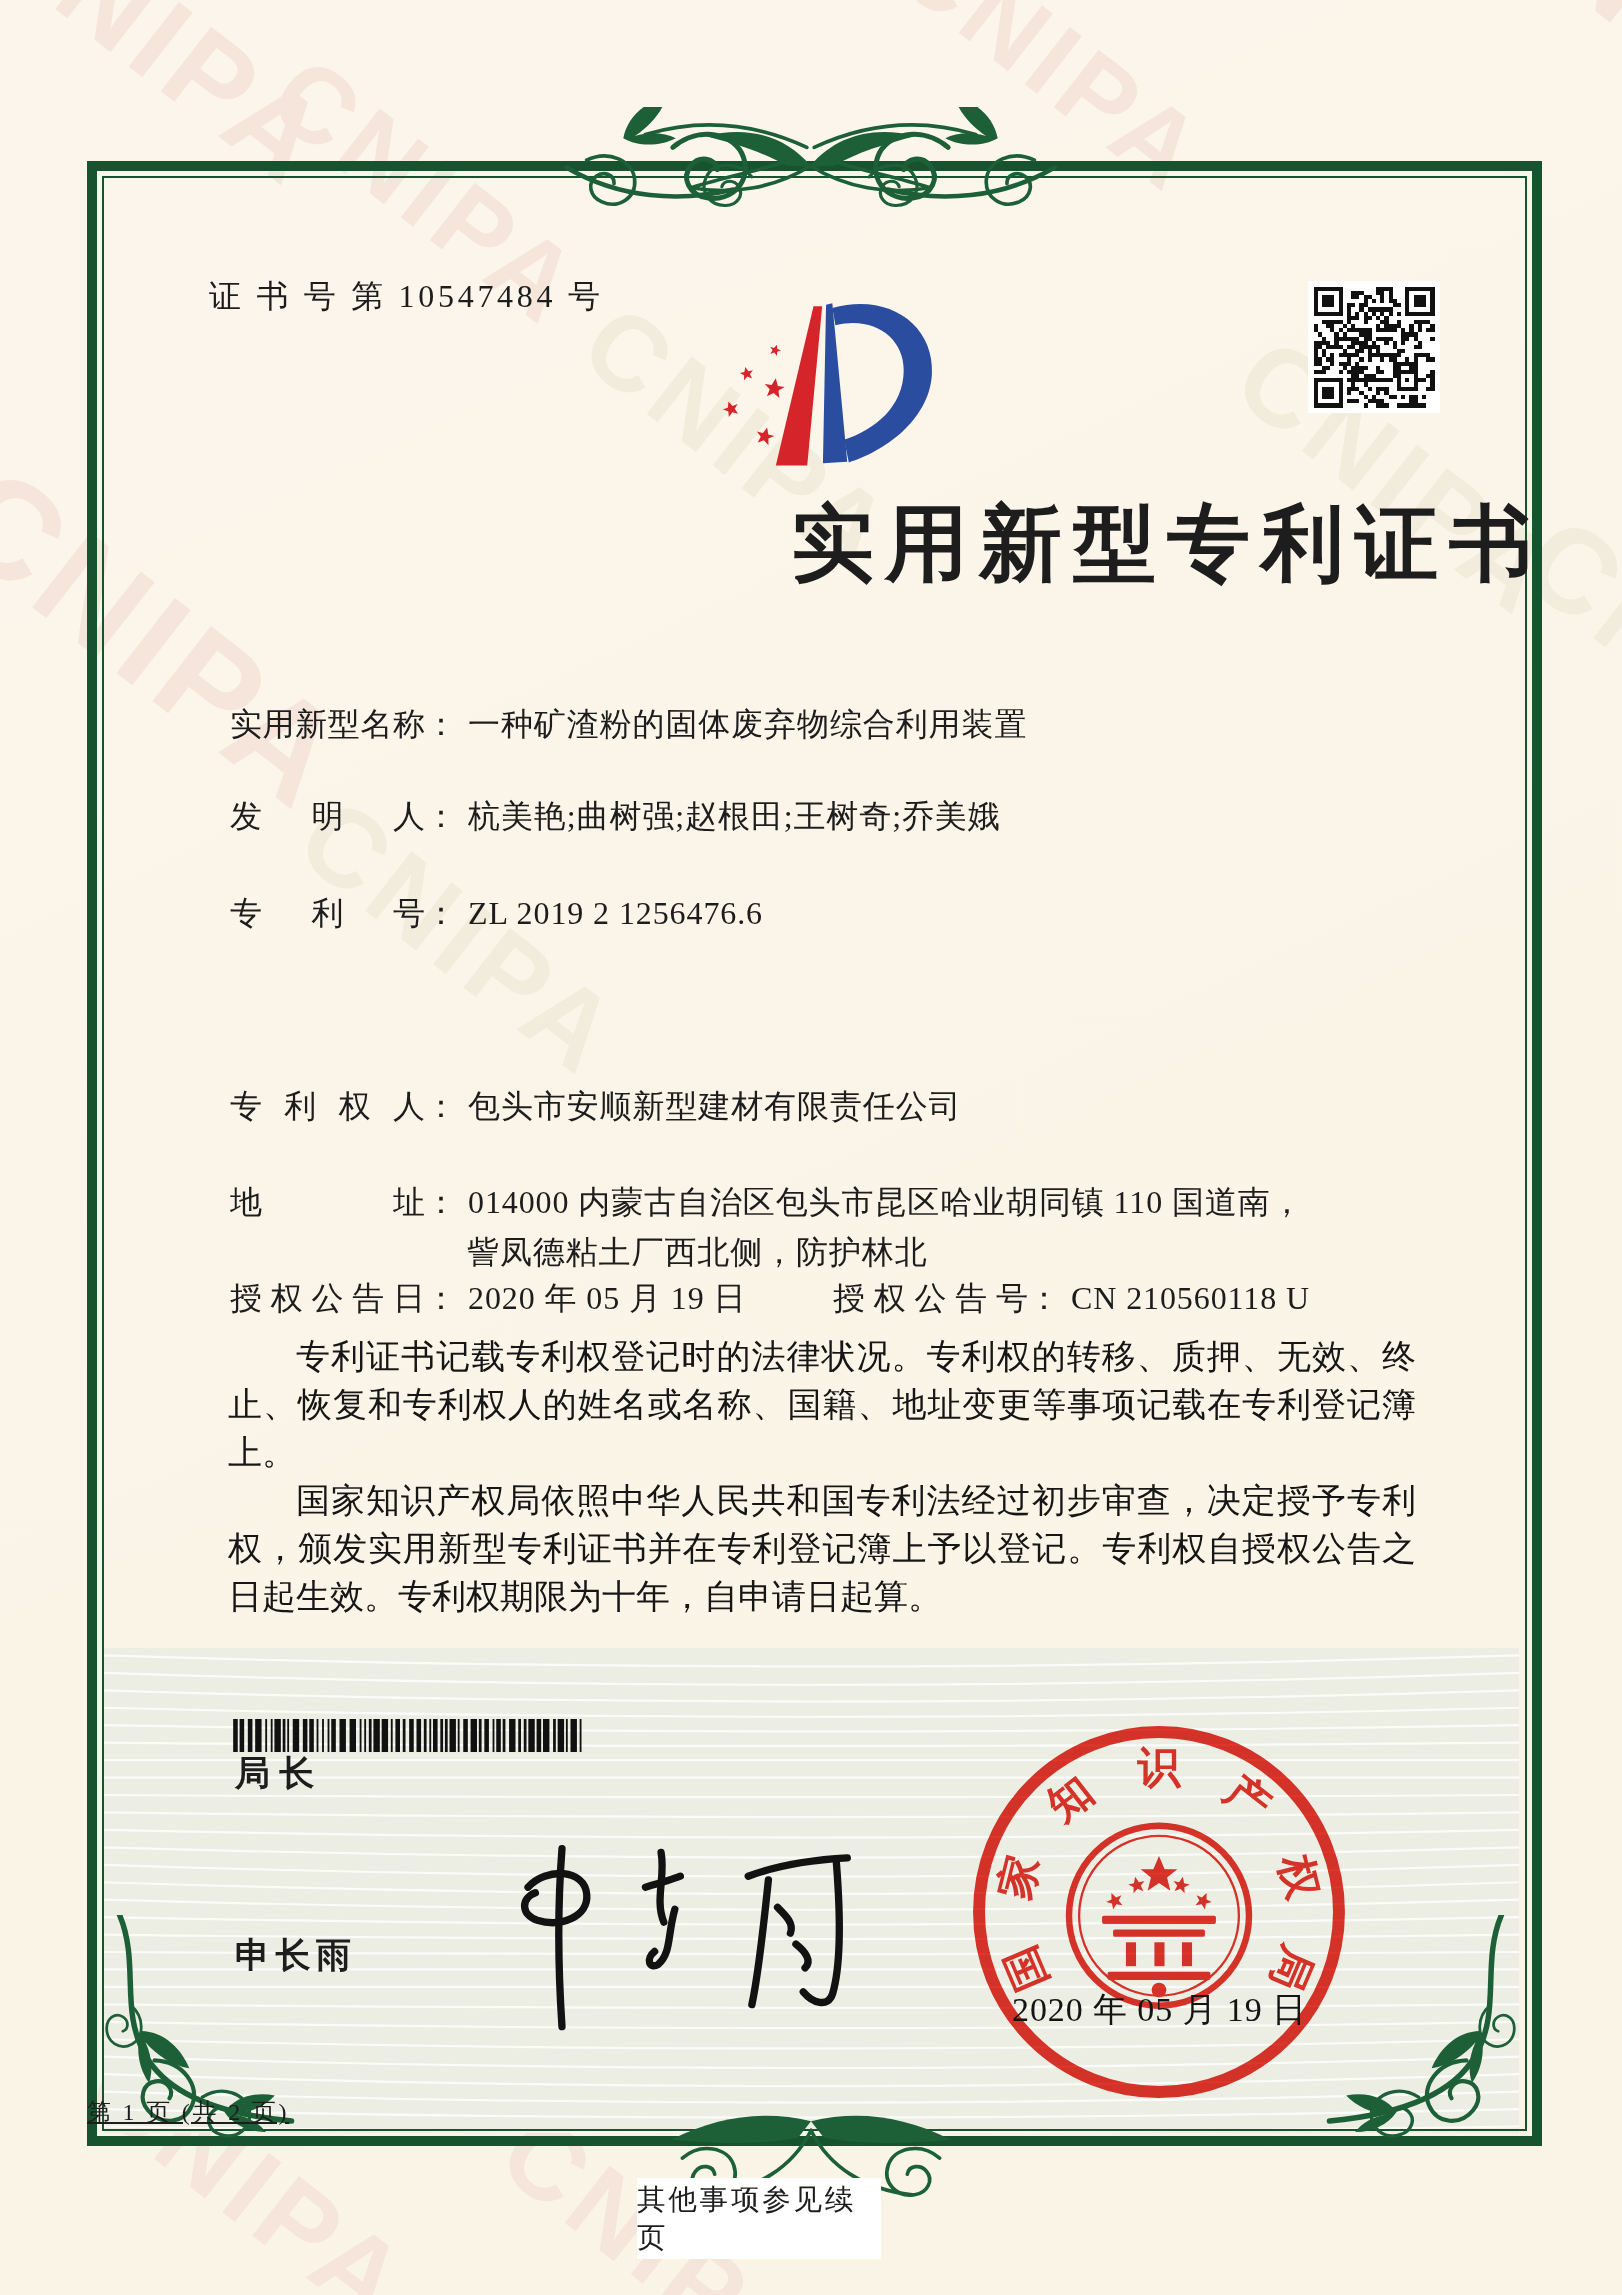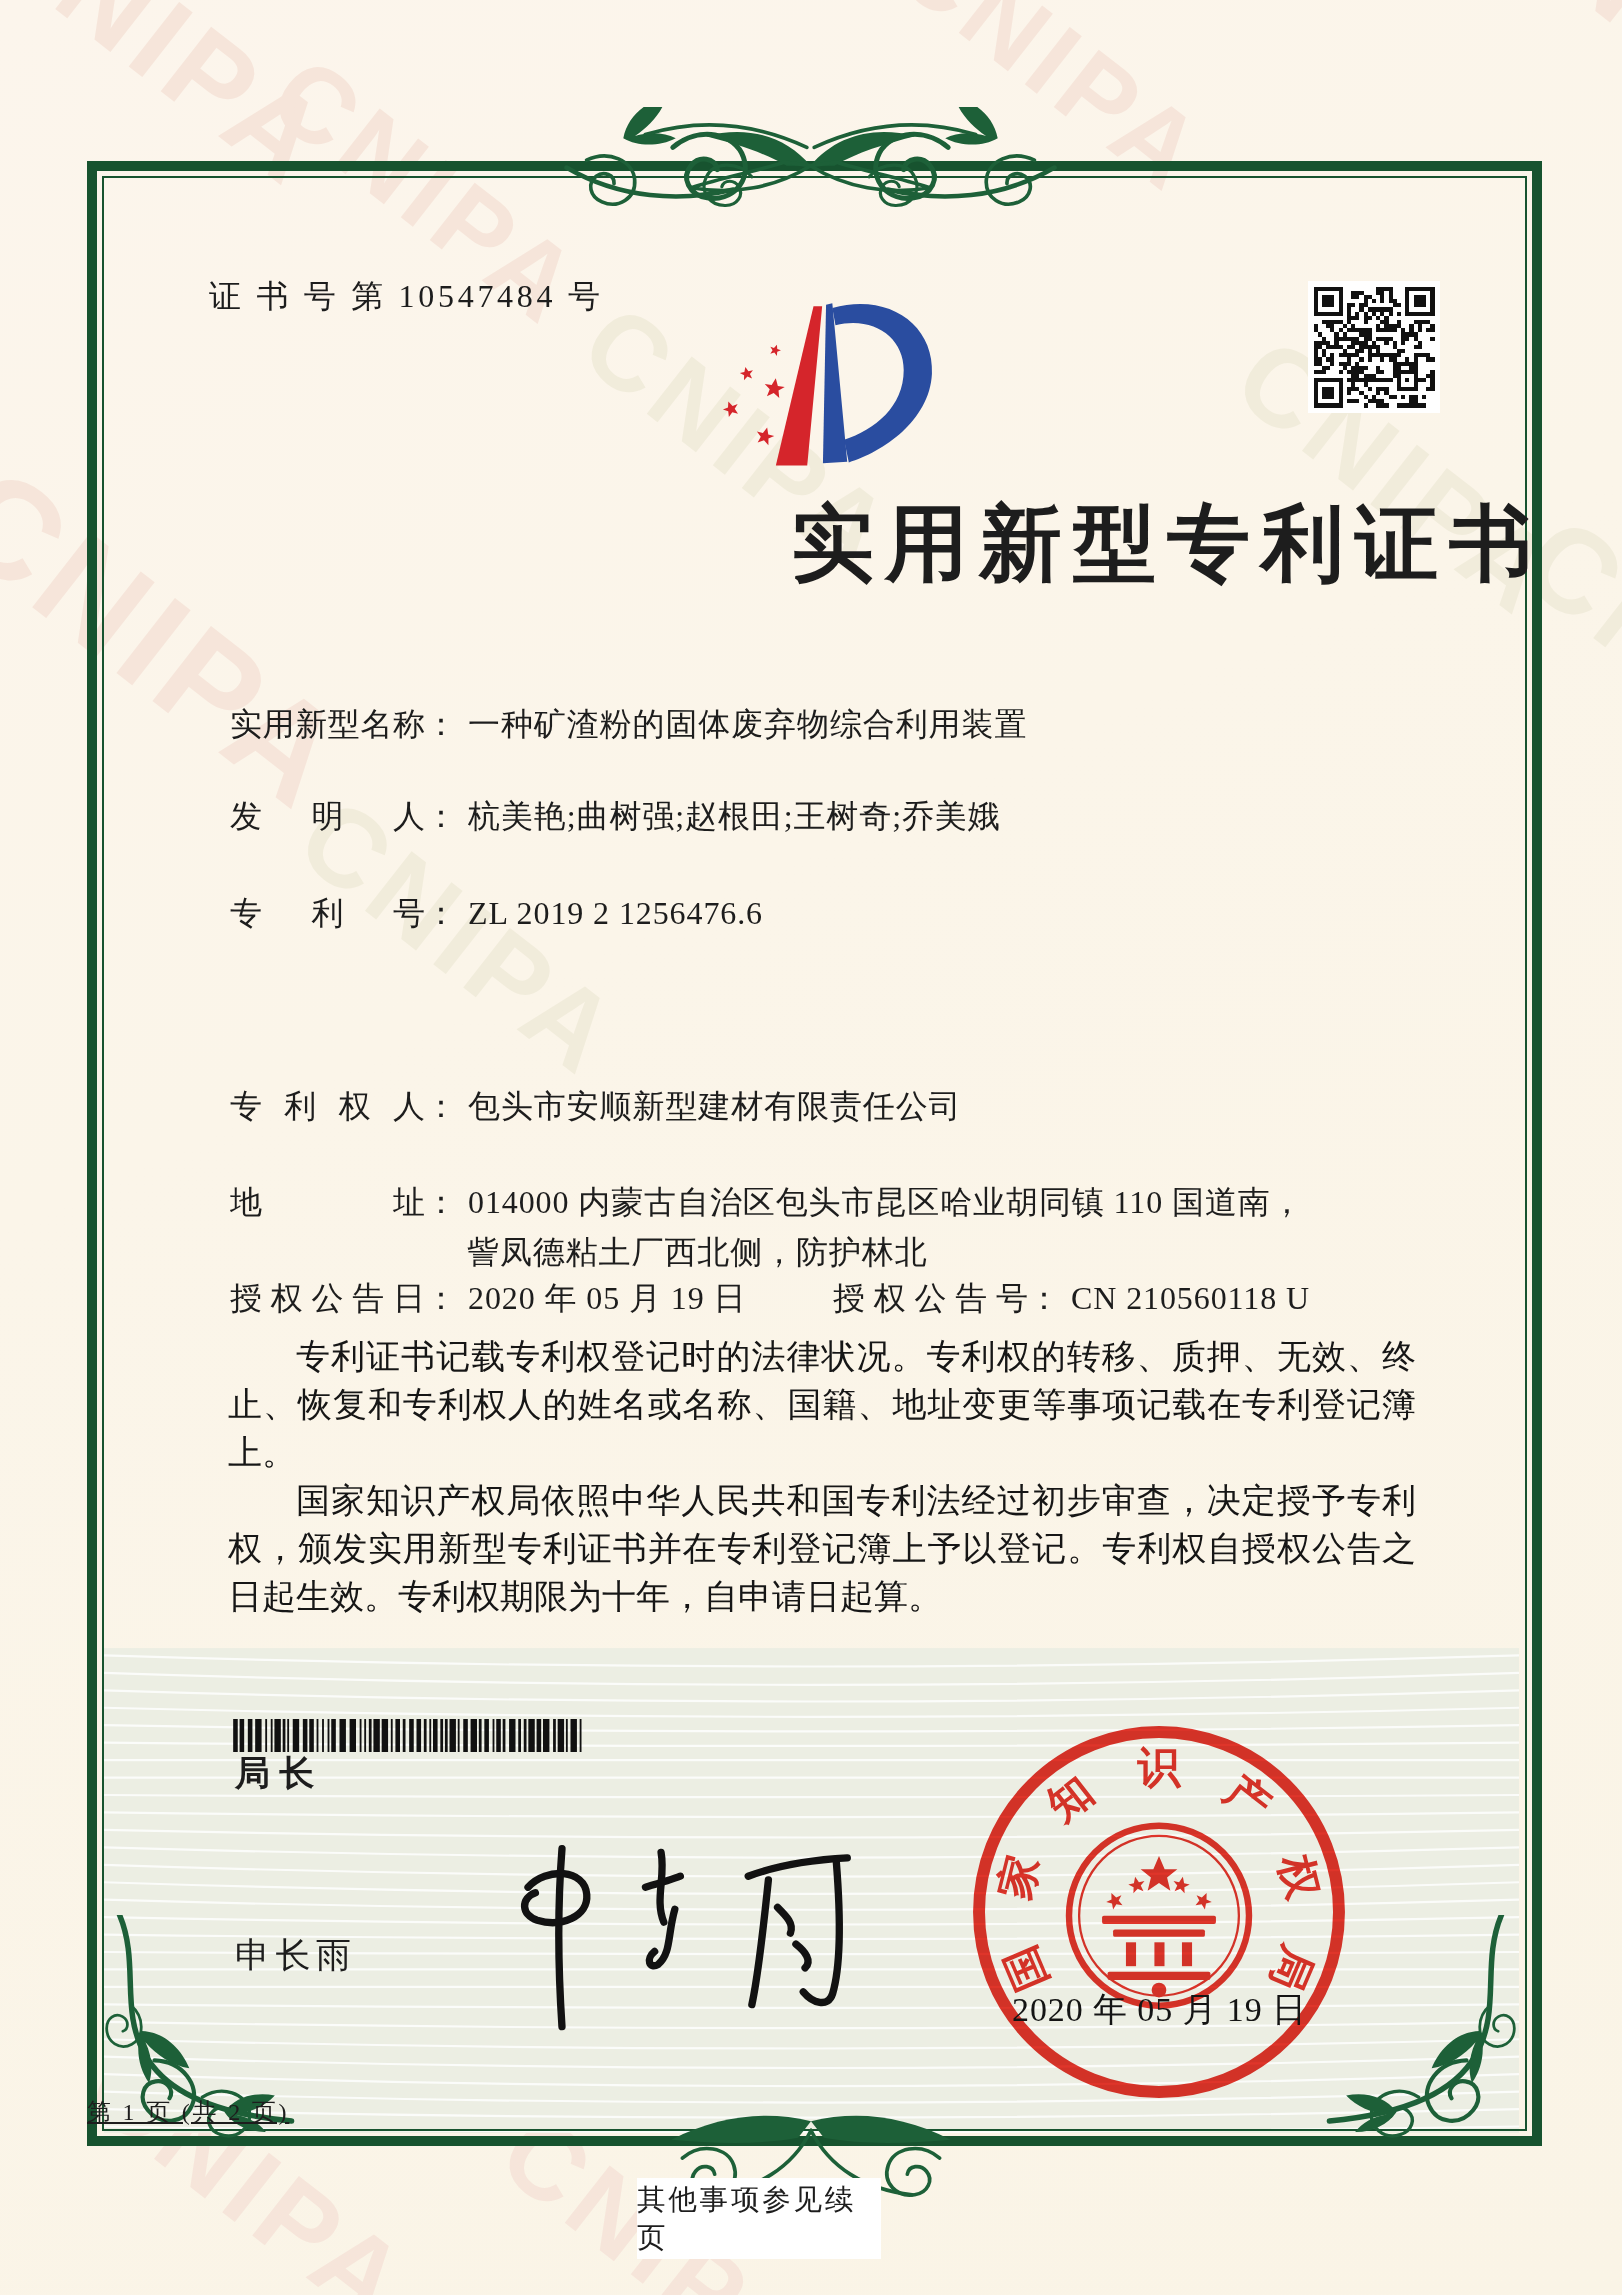--- a/index.html
+++ b/index.html
@@ -36,21 +36,21 @@
   .val{letter-spacing:0.9px;}
   .val-fixed{display:inline-block;width:365px;letter-spacing:0.9px;}
   
   .paras{position:absolute;z-index:4;left:228px;top:1333px;width:1188px;
       font-size:34px;line-height:48px;text-align:justify;color:#161616;}
   .paras p{margin:0;text-indent:2em;}
   
   .barcode{position:absolute;z-index:4;left:231px;top:1719px;}
   .officer-title{position:absolute;z-index:4;left:235px;top:1750px;font-size:35px;font-weight:bold;
       font-family:"Liberation Sans","DejaVu Sans",sans-serif;letter-spacing:9.2px;}
-  .officer-name{position:absolute;z-index:4;left:235px;top:1932px;font-size:35px;font-weight:normal;
+  .officer-name{position:absolute;z-index:4;left:235px;top:1932px;font-size:35px;font-weight:bold;
       font-family:"Liberation Sans","DejaVu Sans",sans-serif;letter-spacing:5.5px;}
   .signature{position:absolute;z-index:4;left:473px;top:1823px;}
   .seal{position:absolute;z-index:5;left:968px;top:1721px;width:382px;height:382px;
       opacity:.93;mix-blend-mode:multiply;}
   .seal svg{position:absolute;left:0;top:0;}
   .sealch{position:absolute;left:50%;top:50%;font-size:43px;font-weight:bold;color:#e1251b;
       font-family:"Liberation Serif","DejaVu Serif",serif;}
   .sealdate{position:absolute;z-index:6;left:972px;top:1987px;width:375px;text-align:center;
       font-size:34px;letter-spacing:0.9px;color:#141414;}
   .pageinfo{position:absolute;z-index:4;left:87px;top:2096px;width:1456px;text-align:left;

